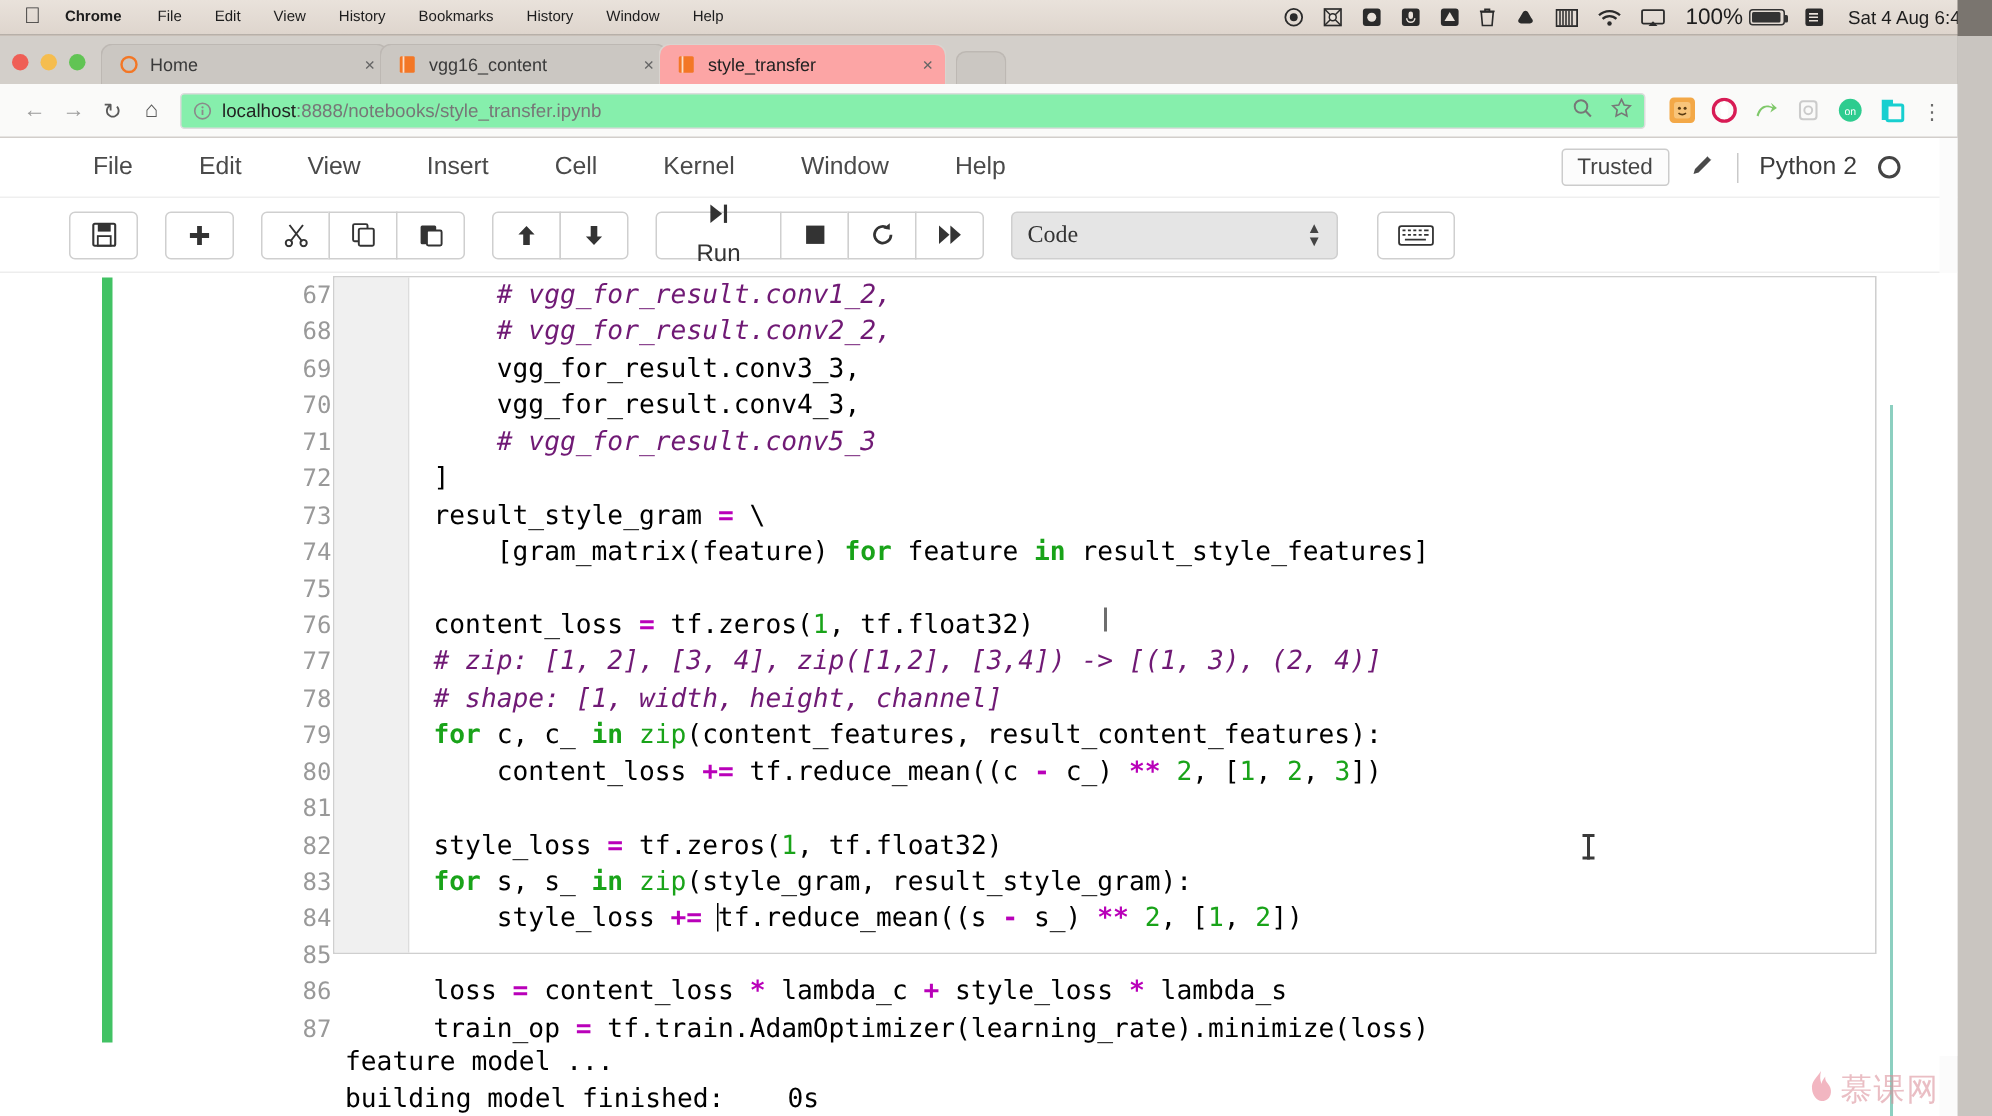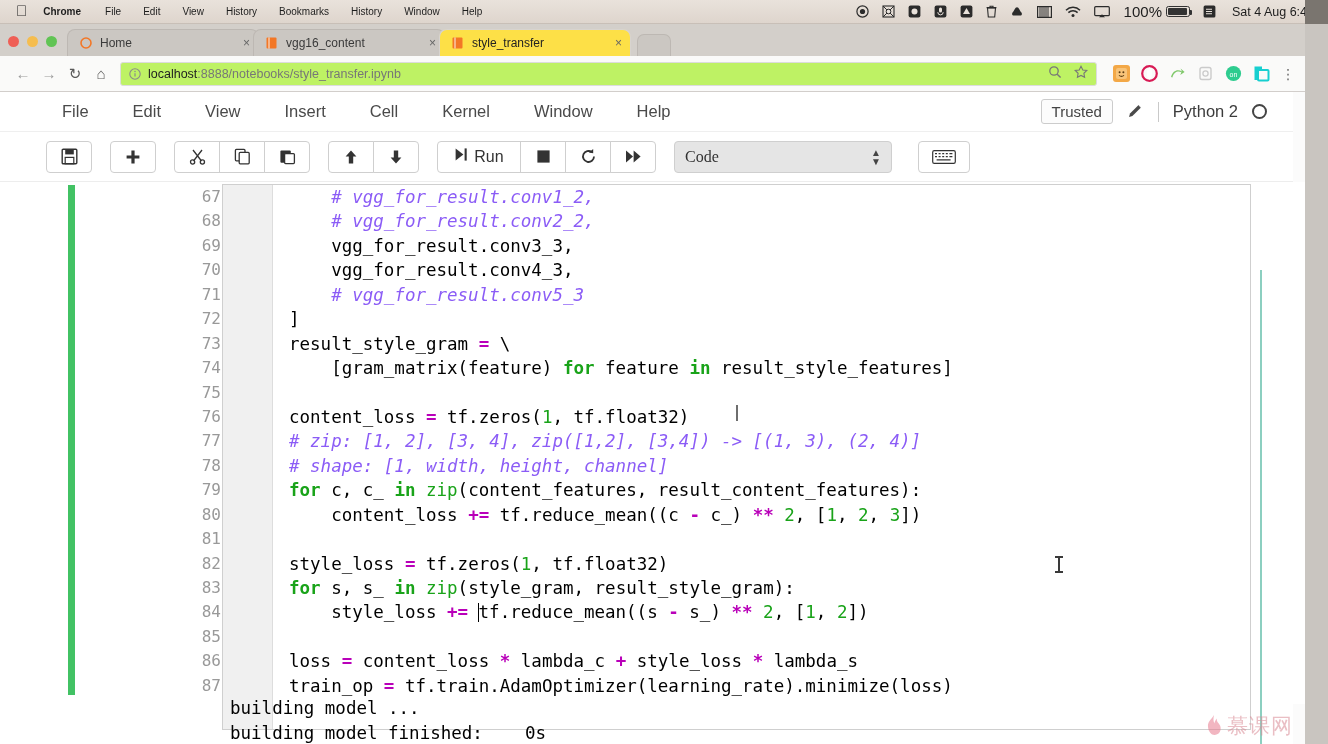--- a/index.html
+++ b/index.html
@@ -70,40 +70,40 @@
     position: relative;
     height: 27px; width: 192px;
     display: flex; align-items: center;
     padding: 0 8px 0 11px;
     font-size: 12px; color: #3a3a3a;
     background: #cbc7c2;
     border-radius: 8px 8px 0 0;
     margin-right: -6px;
     border: 1px solid #bdb8b3; border-bottom: none;
   }
-  .tab.active { background:#fde047; color:#222; z-index:3; border-color:#d8d4cf; }
+  .tab.active { background:#fca5a5; color:#222; z-index:3; border-color:#d8d4cf; }
   .tab .favicon { width:13px; height:13px; margin-right:8px; flex:0 0 auto; display:flex; align-items:center; justify-content:center;}
   .tab .tlabel { flex:1 1 auto; overflow:hidden; white-space:nowrap; text-overflow:ellipsis; }
   .tab .tclose { font-size: 12px; color:#666; margin-left:6px; }
   .tab-new {
     width:34px; height:22px; margin-left:12px; margin-bottom:0px;
     background:#cbc7c2; border-radius:7px 7px 0 0; border:1px solid #bdb8b3; border-bottom:none;
   }
 
   
   .urlbar {
     height: 36px; background:#fafaf9;
     display:flex; align-items:center; padding: 0 10px;
     border-bottom: 1px solid #d2cecb;
   }
   .navbtn { font-size:15px; color:#9b9b9b; width:26px; text-align:center; }
   .navbtn.on { color:#5a5a5a; }
   .omnibox {
     flex:1 1 auto; height:24px; margin: 0 8px 0 6px;
-    background:#bef264; border:1px solid #dcdcdc; border-radius:3px;
+    background:#86efac; border:1px solid #dcdcdc; border-radius:3px;
     display:flex; align-items:center; padding: 0 8px;
     font-size:12.5px; color:#777;
   }
   .infoicon { margin-right:7px; color:#888; font-size:11.5px; display:inline-flex; }
   .url-host { color:#222; }
   .omni-right { margin-left:auto; display:flex; align-items:center; gap:12px; color:#888; font-size:12px; }
   .exticons { display:flex; align-items:center; gap:11px; padding-left:8px; }
   .ext { width:17px; height:17px; border-radius:3px; display:flex; align-items:center; justify-content:center; font-size:11px; color:#fff;}
   .kebab { color:#6a6a6a; font-size:14px; letter-spacing:0; width:14px; text-align:center;}
 
@@ -134,20 +134,21 @@
     padding-left: 46px; gap: 0;
     border-bottom: 1px solid #ededed;
   }
   .tgroup { display:flex; margin-right:18px; }
   .tbtn {
     width: 46px; height: 32px;
     border:1px solid #cfcfcf; background:#fff;
     display:flex; align-items:center; justify-content:center;
     color:#333; font-size:15px;
     margin-left:-1px;
+    flex-direction:column;
   }
   .tgroup .tbtn:first-child { margin-left:0; border-radius:4px 0 0 4px; }
   .tgroup .tbtn:last-child { border-radius:0 4px 4px 0; }
   .tgroup .tbtn:only-child { border-radius:4px; }
   .tbtn.run { width:84px; gap:6px; font-size:16px; }
   .celltype {
     width:218px; height:32px; border:1px solid #cfcfcf; border-radius:4px;
     background:#e5e5e5; display:flex; align-items:center;
     padding: 0 10px; font-size:16px; color:#333; margin-right:26px;font-family:Liberation Serif, serif;
   }
@@ -156,42 +157,42 @@
            display:flex; align-items:center; justify-content:center; }
 
   
   .nb { position:relative; height: 522px; background:#fff; }
   .cell-sel-bar {
     position:absolute; left: 68px; top: 3px;
     width: 7px; height: 510px; background:#42c264;
   }
   .code-cell {
     position:absolute; left: 222px; top: 2px;
-    width: 1029px; height: 546px;
+    width: 1029px; height: 452px;
     background:#f7f7f7; border:1px solid #cfcfcf;
   }
   .gutter {
     position:absolute; left:0; top:0; width: 50px; height:100%;
     background:#f0f0f0; border-right:1px solid #ddd;
   }
   .code-area { position:absolute; left:50px; top:0; right:0; bottom:0; background:#fff; }
   .cm-line {
     position:relative; height: 24.45px; line-height: 24.45px;
     font-family: "DejaVu Sans Mono", monospace;
     font-size: 17.5px;
     white-space: pre;
     color: #000;
   }
   .ln {
     position:absolute; right: 1029px; width: 42px;
     text-align: right;
     color:#999; font-family:"DejaVu Sans Mono",monospace; font-size:16px;
   }
   .codeline { padding-left: 16px; }
-  .cm-comment { color:#8b5cf6; font-style: italic; }
+  .cm-comment { color:#701a75; font-style: italic; }
   .cm-kw { color: #19a319; font-weight: bold; }
   .cm-builtin { color: #19a319; }
   .cm-op { color: #b900b9; font-weight:bold; }
   .cm-num { color: #19a319; }
   .caret {
     display:inline-block; width:1.5px; height:19px; background:#000;
     vertical-align:-4px; margin:0 -0.8px;
   }
   .ibeam {
     position:absolute; left:785px; top:4px;
@@ -599,21 +600,21 @@
             <div class="cm-line"><span class="ln">83</span><span class="codeline"><span class="cm-kw">for</span><span> s, s_ </span><span class="cm-kw">in</span><span> </span><span class="cm-builtin">zip</span><span>(style_gram, result_style_gram):</span></span></div>
             <div class="cm-line"><span class="ln">84</span><span class="codeline"><span>    style_loss </span><span class="cm-op">+=</span><span> </span><span class="caret"></span><span>tf.reduce_mean((s </span><span class="cm-op">-</span><span> s_) </span><span class="cm-op">**</span><span> </span><span class="cm-num">2</span><span>, [</span><span class="cm-num">1</span><span>, </span><span class="cm-num">2</span><span>])</span></span></div>
             <div class="cm-line"><span class="ln">85</span><span class="codeline"><span></span></span></div>
             <div class="cm-line"><span class="ln">86</span><span class="codeline"><span>loss </span><span class="cm-op">=</span><span> content_loss </span><span class="cm-op">*</span><span> lambda_c </span><span class="cm-op">+</span><span> style_loss </span><span class="cm-op">*</span><span> lambda_s</span></span></div>
             <div class="cm-line"><span class="ln">87</span><span class="codeline"><span>train_op </span><span class="cm-op">=</span><span> tf.train.AdamOptimizer(learning_rate).minimize(loss)</span></span></div>
           </div>
         <div class="mouse-ibeam"></div>
       </div>
 
       <div class="outwrap">
-        <div class="outline">building model ...</div>
+        <div class="outline">feature model ...</div>
         <div class="outline">building model finished:    0s</div>
       </div>
     </div>
 
     <div class="teal-rule"></div>
 
     <div class="watermark">
       <span class="wm-flame">
         <svg width="18" height="22" viewBox="0 0 18 22">
             <path d="M9 1 C6 6 2.5 7.5 3 13 C3.4 17.6 6.4 21 9.4 21 C13.6 21 16 17.8 15.6 13.6 C15.2 9.4 11.4 9 11.8 4.6 C10.6 6.6 9.4 7.4 9.6 9.6 C8.2 7.4 8.2 4.6 9 1 Z" fill="#e87b8f"></path>

